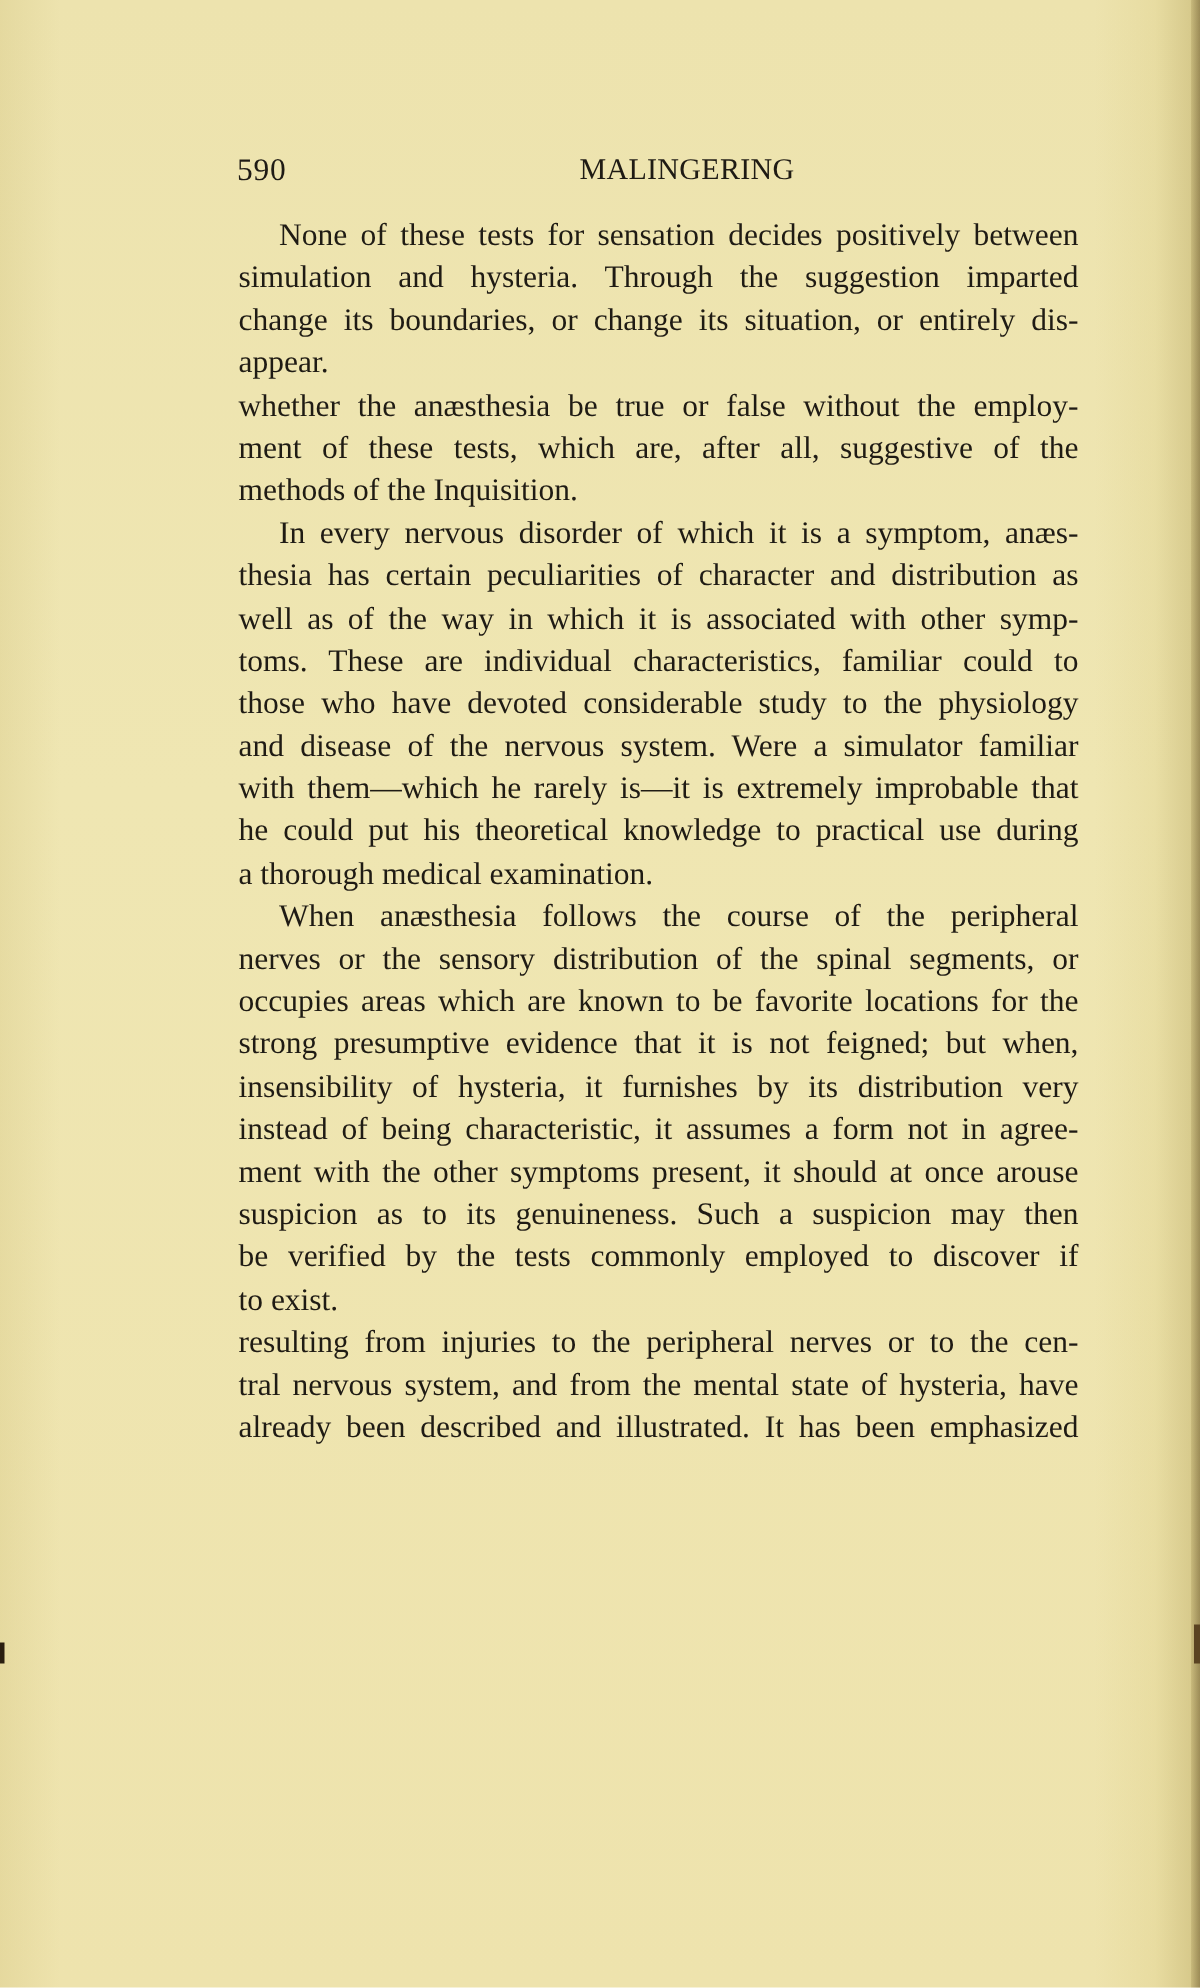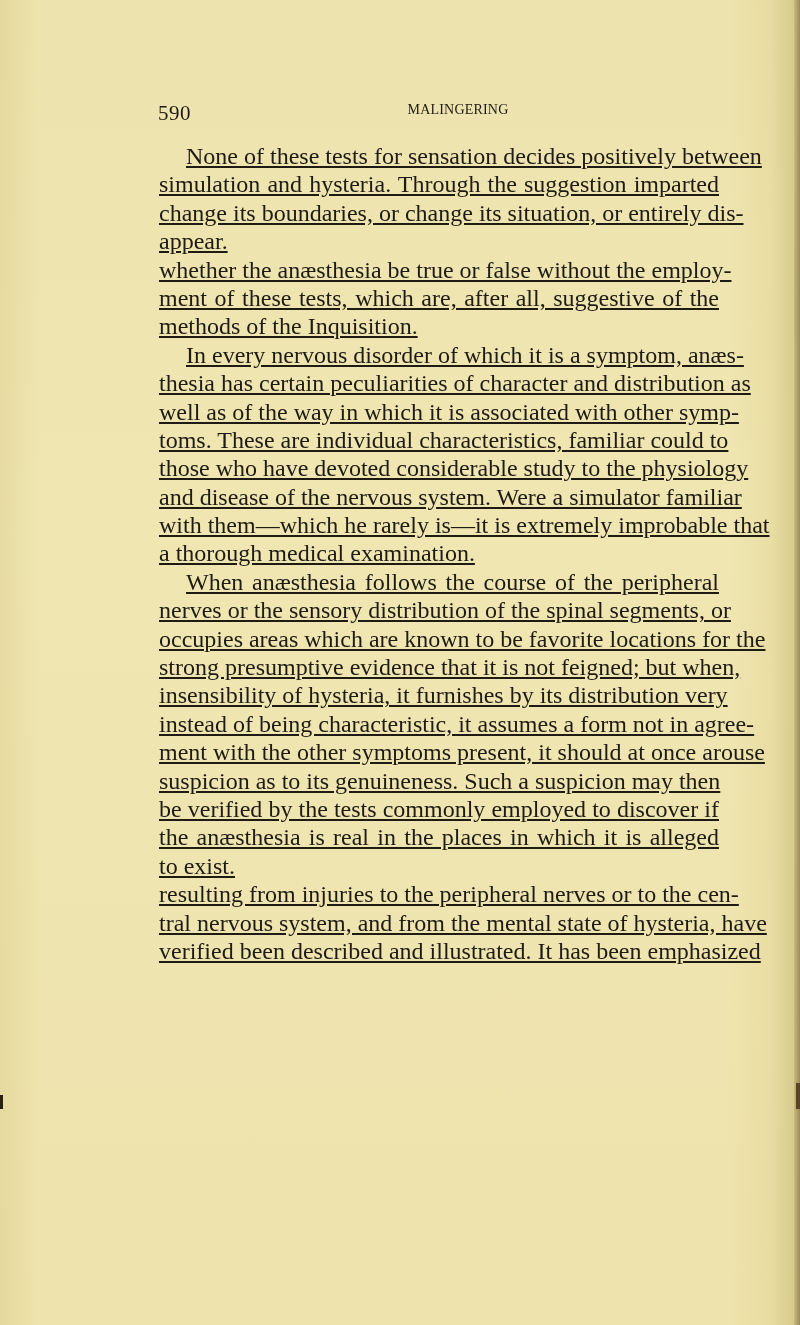--- a/index.html
+++ b/index.html
@@ -36,40 +36,39 @@
       top: 0;
       font-size: 21px;
       letter-spacing: 0.5px;
     }
     .running-title {
       position: absolute;
       left: 0;
       width: 560px;
       top: 1px;
       text-align: center;
-      font-size: 14px;
+      font-size: 20px;
       letter-spacing: 0.2px;
       padding-left: 40px;
       box-sizing: border-box;
     }
     .body-text {
       position: absolute;
       top: 142px;
       left: 159px;
       width: 560px;
     }
     .line {
       display: block;
       height: 28.4px;
       line-height: 28.4px;
-      font-size: 24px;
+      font-size: 21px;
       white-space: nowrap;
       text-align: justify;
       text-align-last: justify;
-      text-decoration: underline;
     }
     .line.last {
       text-align-last: left;
     }
     .line.indent {
       padding-left: 27px;
     }
     .spine-shadow {
       position: absolute;
       right: 0;
@@ -121,41 +120,41 @@
     </div>
 
     <div class="paragraph">
       <span class="line indent">In every nervous disorder of which it is a symptom, anæs-</span>
       <span class="line">thesia has certain peculiarities of character and distribution as</span>
       <span class="line">well as of the way in which it is associated with other symp-</span>
       <span class="line">toms.  These are individual characteristics, familiar could to</span>
       <span class="line">those who have devoted considerable study to the physiology</span>
       <span class="line">and disease of the nervous system.  Were a simulator familiar</span>
       <span class="line">with them—which he rarely is—it is extremely improbable that</span>
+      <span class="line">he could put his theoretical knowledge to practical use during</span>
       <span class="line last">a thorough medical examination.</span>
     </div>
 
     <div class="paragraph">
       <span class="line indent">When anæsthesia follows the course of the peripheral</span>
       <span class="line">nerves or the sensory distribution of the spinal segments, or</span>
       <span class="line">occupies areas which are known to be favorite locations for the</span>
       <span class="line">strong presumptive evidence that it is not feigned; but when,</span>
       <span class="line">insensibility of hysteria, it furnishes by its distribution very</span>
       <span class="line">instead of being characteristic, it assumes a form not in agree-</span>
       <span class="line">ment with the other symptoms present, it should at once arouse</span>
       <span class="line">suspicion as to its genuineness.  Such a suspicion may then</span>
       <span class="line">be verified by the tests commonly employed to discover if</span>
-      <span class="line">the anæsthesia is real in the places in which it is alleged</span>
       <span class="line last">to exist.</span>
     </div>
 
     <div class="paragraph">
       <span class="line">resulting from injuries to the peripheral nerves or to the cen-</span>
       <span class="line">tral nervous system, and from the mental state of hysteria, have</span>
-      <span class="line">verified been described and illustrated.  It has been emphasized</span>
+      <span class="line">already been described and illustrated.  It has been emphasized</span>
     </div>
 
   </div>
 
   <div class="spine-shadow"></div>
   <div class="corner-mark"></div>
   <div class="corner-mark-r"></div>
 </div>
 
 </body></html>

